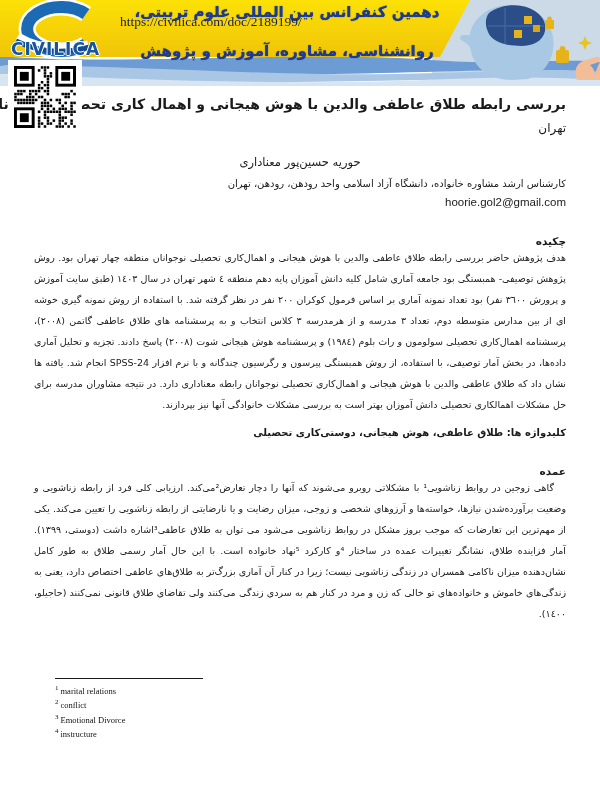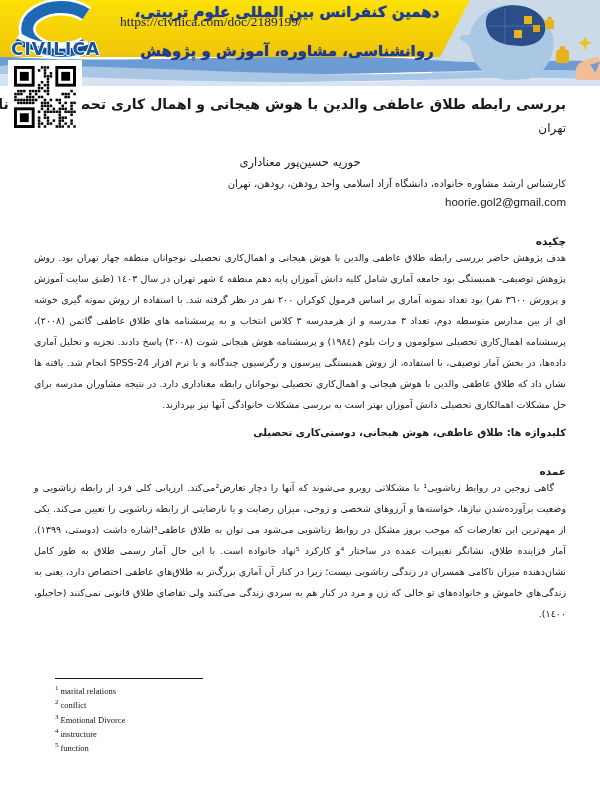--- a/index.html
+++ b/index.html
@@ -293,14 +293,13 @@
   <div class="para intro-para">گاهی زوجین در روابط زناشویی¹ با مشکلاتی روبرو می‌شوند که آنها را دچار تعارض²می‌کند. ارزیابی کلی فرد از رابطه زناشویی و وضعیت برآورده‌شدن نیازها، خواسته‌ها و آرزوهای شخصی و زوجی، میزان رضایت و یا نارضایتی از رابطه زناشویی را تعیین می‌کند. یکی از مهم‌ترین این تعارضات که موجب بروز مشکل در روابط زناشویی می‌شود می توان به طلاق عاطفی³اشاره داشت (دوستی، ١٣٩٩). آمار فزاینده طلاق، نشانگر تغییرات عمده در ساختار ⁴و کارکرد ⁵نهاد خانواده است. با این حال آمار رسمی طلاق به طور کامل نشان‌دهنده میزان ناکامی همسران در زندگی زناشویی نیست؛ زیرا در کنار آن آماری بزرگ‌تر به طلاق‌های عاطفی اختصاص دارد، یعنی به زندگی‌های خاموش و خانواده‌های تو خالی که زن و مرد در کنار هم به سردی زندگی می‌کنند ولی تقاضای طلاق قانونی نمی‌کنند (حاجیلو، ١٤٠٠).</div>
 
 </div>
 
 <div class="footnotes">
   <div class="fn-rule"></div>
   <div class="fn"><sup>1</sup><span>marital relations</span></div>
   <div class="fn"><sup>2</sup><span>conflict</span></div>
   <div class="fn"><sup>3</sup><span>Emotional Divorce</span></div>
   <div class="fn"><sup>4</sup><span>instructure</span></div>
-  <div class="fn"><sup>5</sup><span>function</span></div>
 </div>
 
 </body></html>

